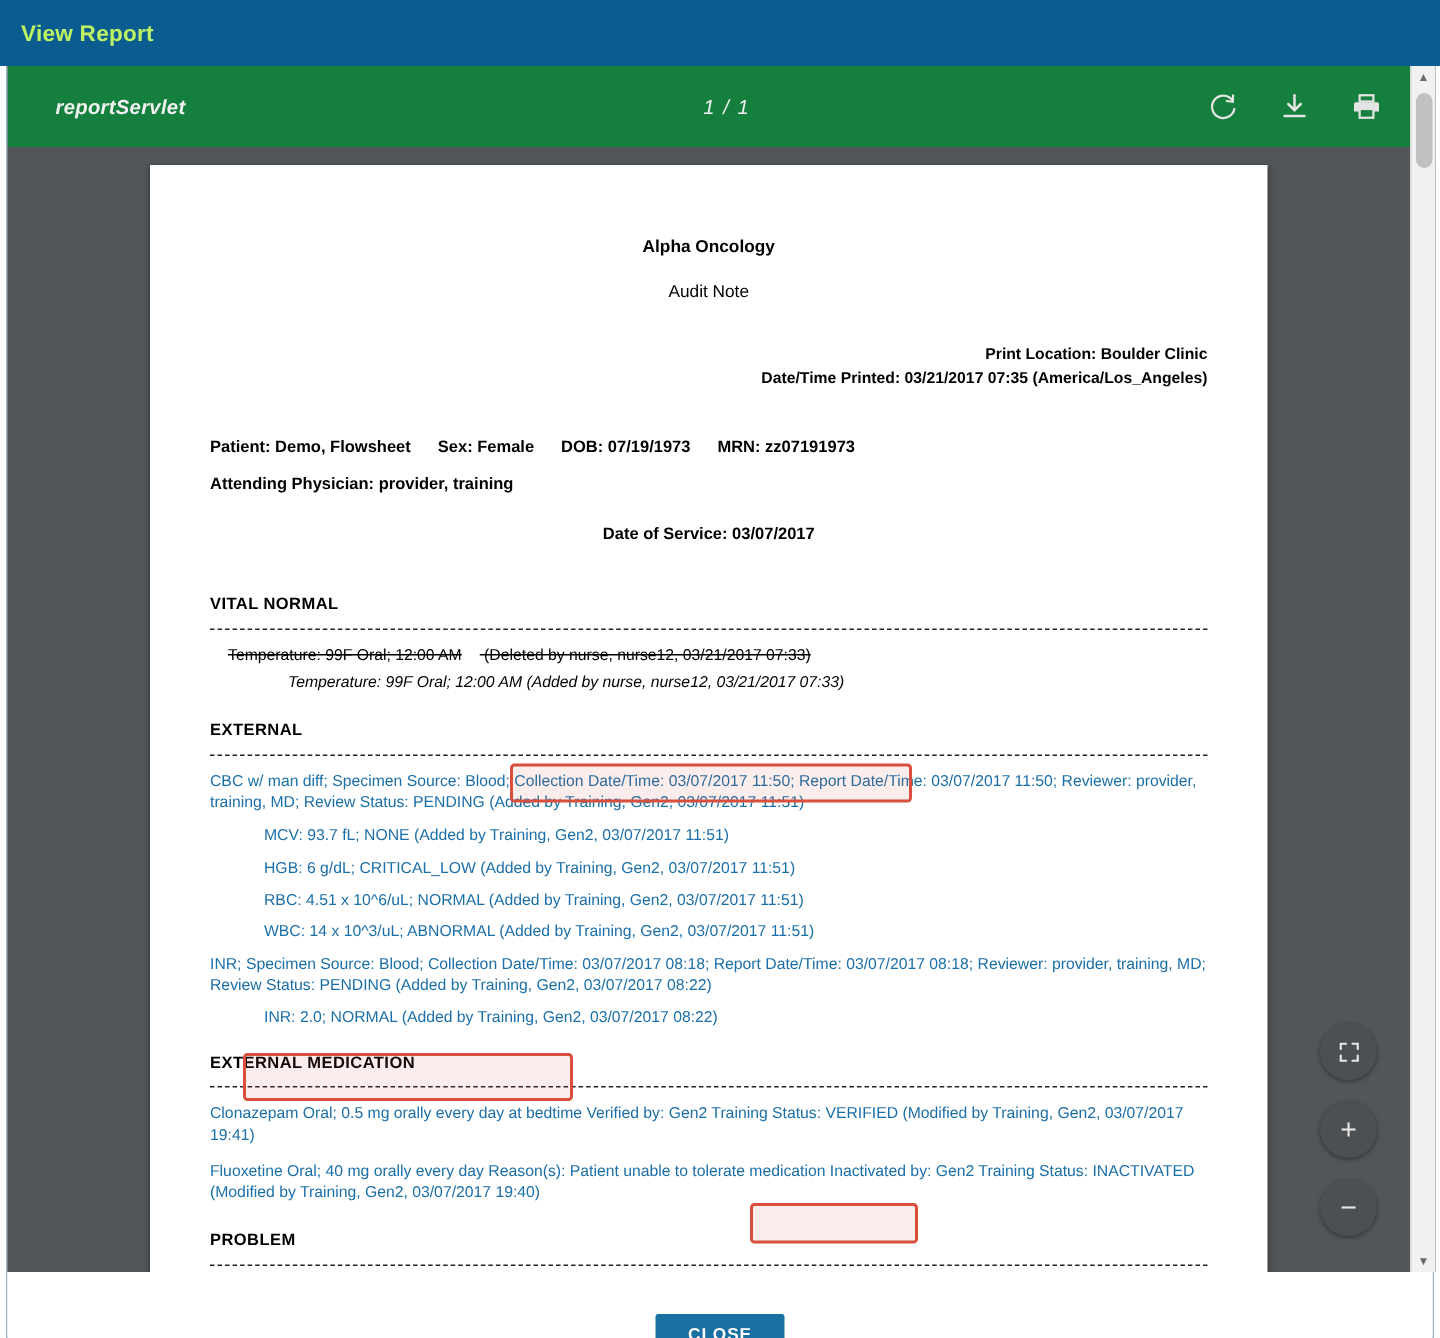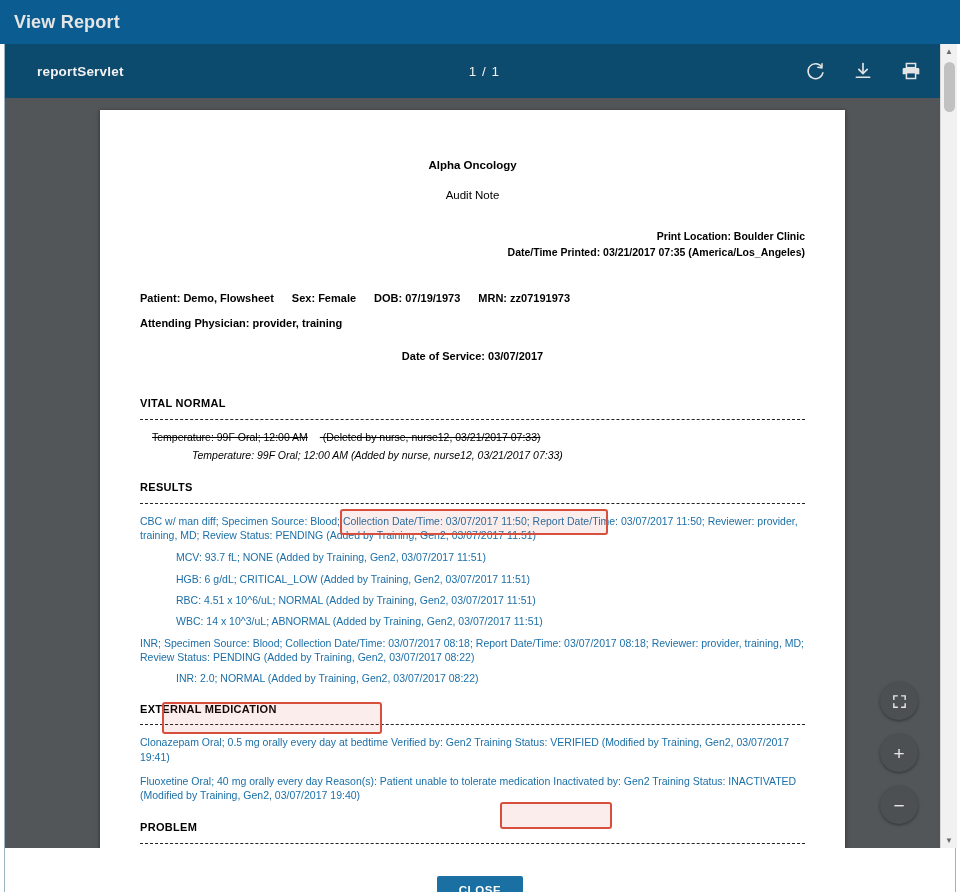--- a/index.html
+++ b/index.html
@@ -17,25 +17,25 @@
     position: relative;
     width: 960px;
     height: 892px;
     background: #ffffff;
     box-sizing: border-box;
   }
   
   .titlebar {
     height: 44px;
     background: #0b5c90;
-    color: #e5e5e5;
+    color: #bef264;
     display: flex;
     align-items: center;
     padding-left: 14px;
-    font-size: 18px;
+    font-size: 15px;
     font-weight: bold;
     letter-spacing: .2px;
   }
   
   .modal-body {
     position: absolute;
     top: 44px;
     left: 4px;
     right: 4px;
     bottom: 0;
@@ -52,26 +52,27 @@
     box-sizing: border-box;
     overflow: hidden;
     background: #525659;
   }
   
   .pdf-toolbar {
     position: absolute;
     top: 0; left: 0;
     width: 935px;
     height: 54px;
-    background: #0c4a6e;
+    background: #15803d;
     color: #e8e8e8;
     display: flex;
     align-items: center;
     box-sizing: border-box;
     padding: 0 18px 0 32px;
+    font-style: italic;
   }
   .pdf-name {
     font-size: 13.5px;
     font-weight: bold;
     color: #f1f1f1;
     letter-spacing: .2px;
   }
   .pdf-pager {
     position: absolute;
     left: 0; right: 0;
@@ -315,21 +316,21 @@
 
             <div class="dos">Date of Service: 03/07/2017</div>
 
             <div class="section-title">VITAL NORMAL</div>
             <hr class="rule">
             <div class="row">
               <span class="strike">Temperature: 99F Oral; 12:00 AM</span><span class="strike"> (Deleted by nurse, nurse12, 03/21/2017 07:33)</span>
             </div>
             <div class="row indent ital" style="padding-left:52px;margin-bottom:18px;">Temperature: 99F Oral; 12:00 AM (Added by nurse, nurse12, 03/21/2017 07:33)</div>
 
-            <div class="section-title">RESULTS</div>
+            <div class="section-title">EXTERNAL</div>
             <hr class="rule">
             <div class="row blue" style="margin-bottom:8px;">CBC w/ man diff; Specimen Source: Blood; Collection Date/Time: 03/07/2017 11:50; Report Date/Time: 03/07/2017 11:50; Reviewer: provider, training, MD; Review Status: PENDING (Added by Training, Gen2, 03/07/2017 11:51)</div>
             <div class="row indent blue" style="margin-bottom:7px;">MCV: 93.7 fL; NONE (Added by Training, Gen2, 03/07/2017 11:51)</div>
             <div class="row indent blue" style="margin-bottom:7px;">HGB: 6 g/dL; CRITICAL_LOW (Added by Training, Gen2, 03/07/2017 11:51)</div>
             <div class="row indent blue" style="margin-bottom:7px;">RBC: 4.51 x 10^6/uL; NORMAL (Added by Training, Gen2, 03/07/2017 11:51)</div>
             <div class="row indent blue" style="margin-bottom:8px;">WBC: 14 x 10^3/uL; ABNORMAL (Added by Training, Gen2, 03/07/2017 11:51)</div>
             <div class="row blue" style="margin-bottom:7px;">INR; Specimen Source: Blood; Collection Date/Time: 03/07/2017 08:18; Report Date/Time: 03/07/2017 08:18; Reviewer: provider, training, MD; Review Status: PENDING (Added by Training, Gen2, 03/07/2017 08:22)</div>
             <div class="row indent blue" style="margin-bottom:16px;">INR: 2.0; NORMAL (Added by Training, Gen2, 03/07/2017 08:22)</div>
 
             <div class="section-title">EXTERNAL MEDICATION</div>

